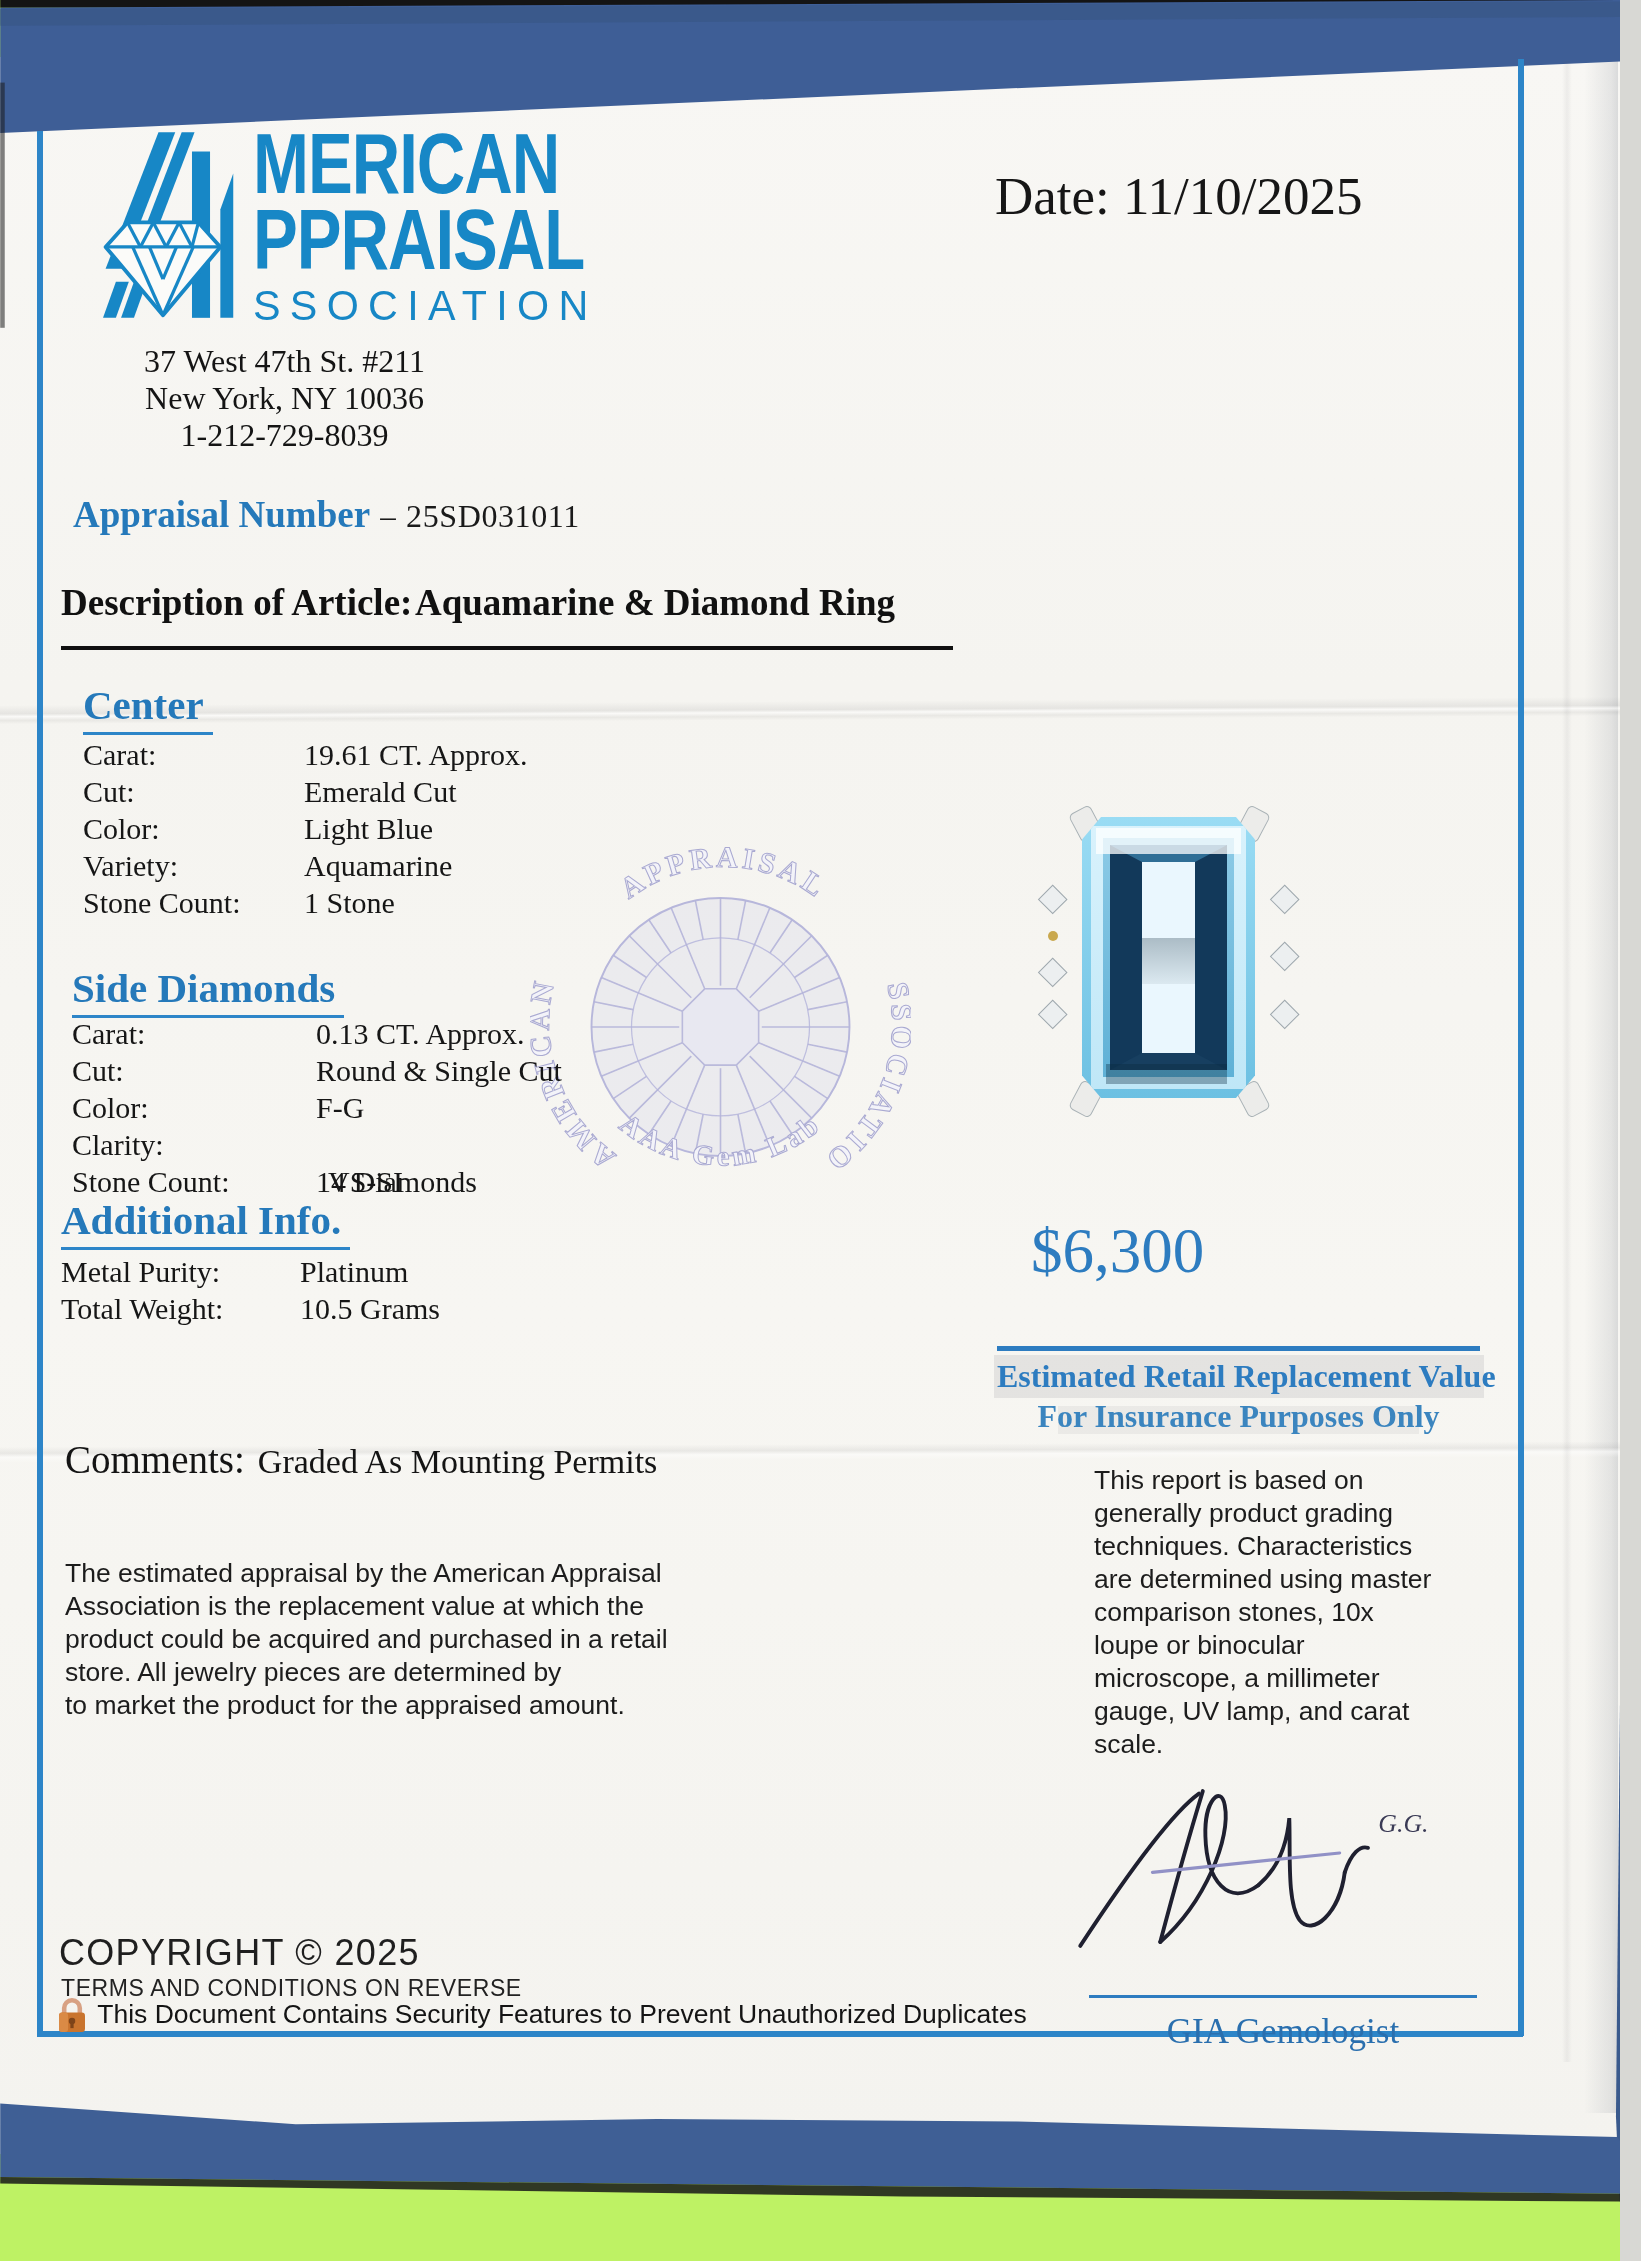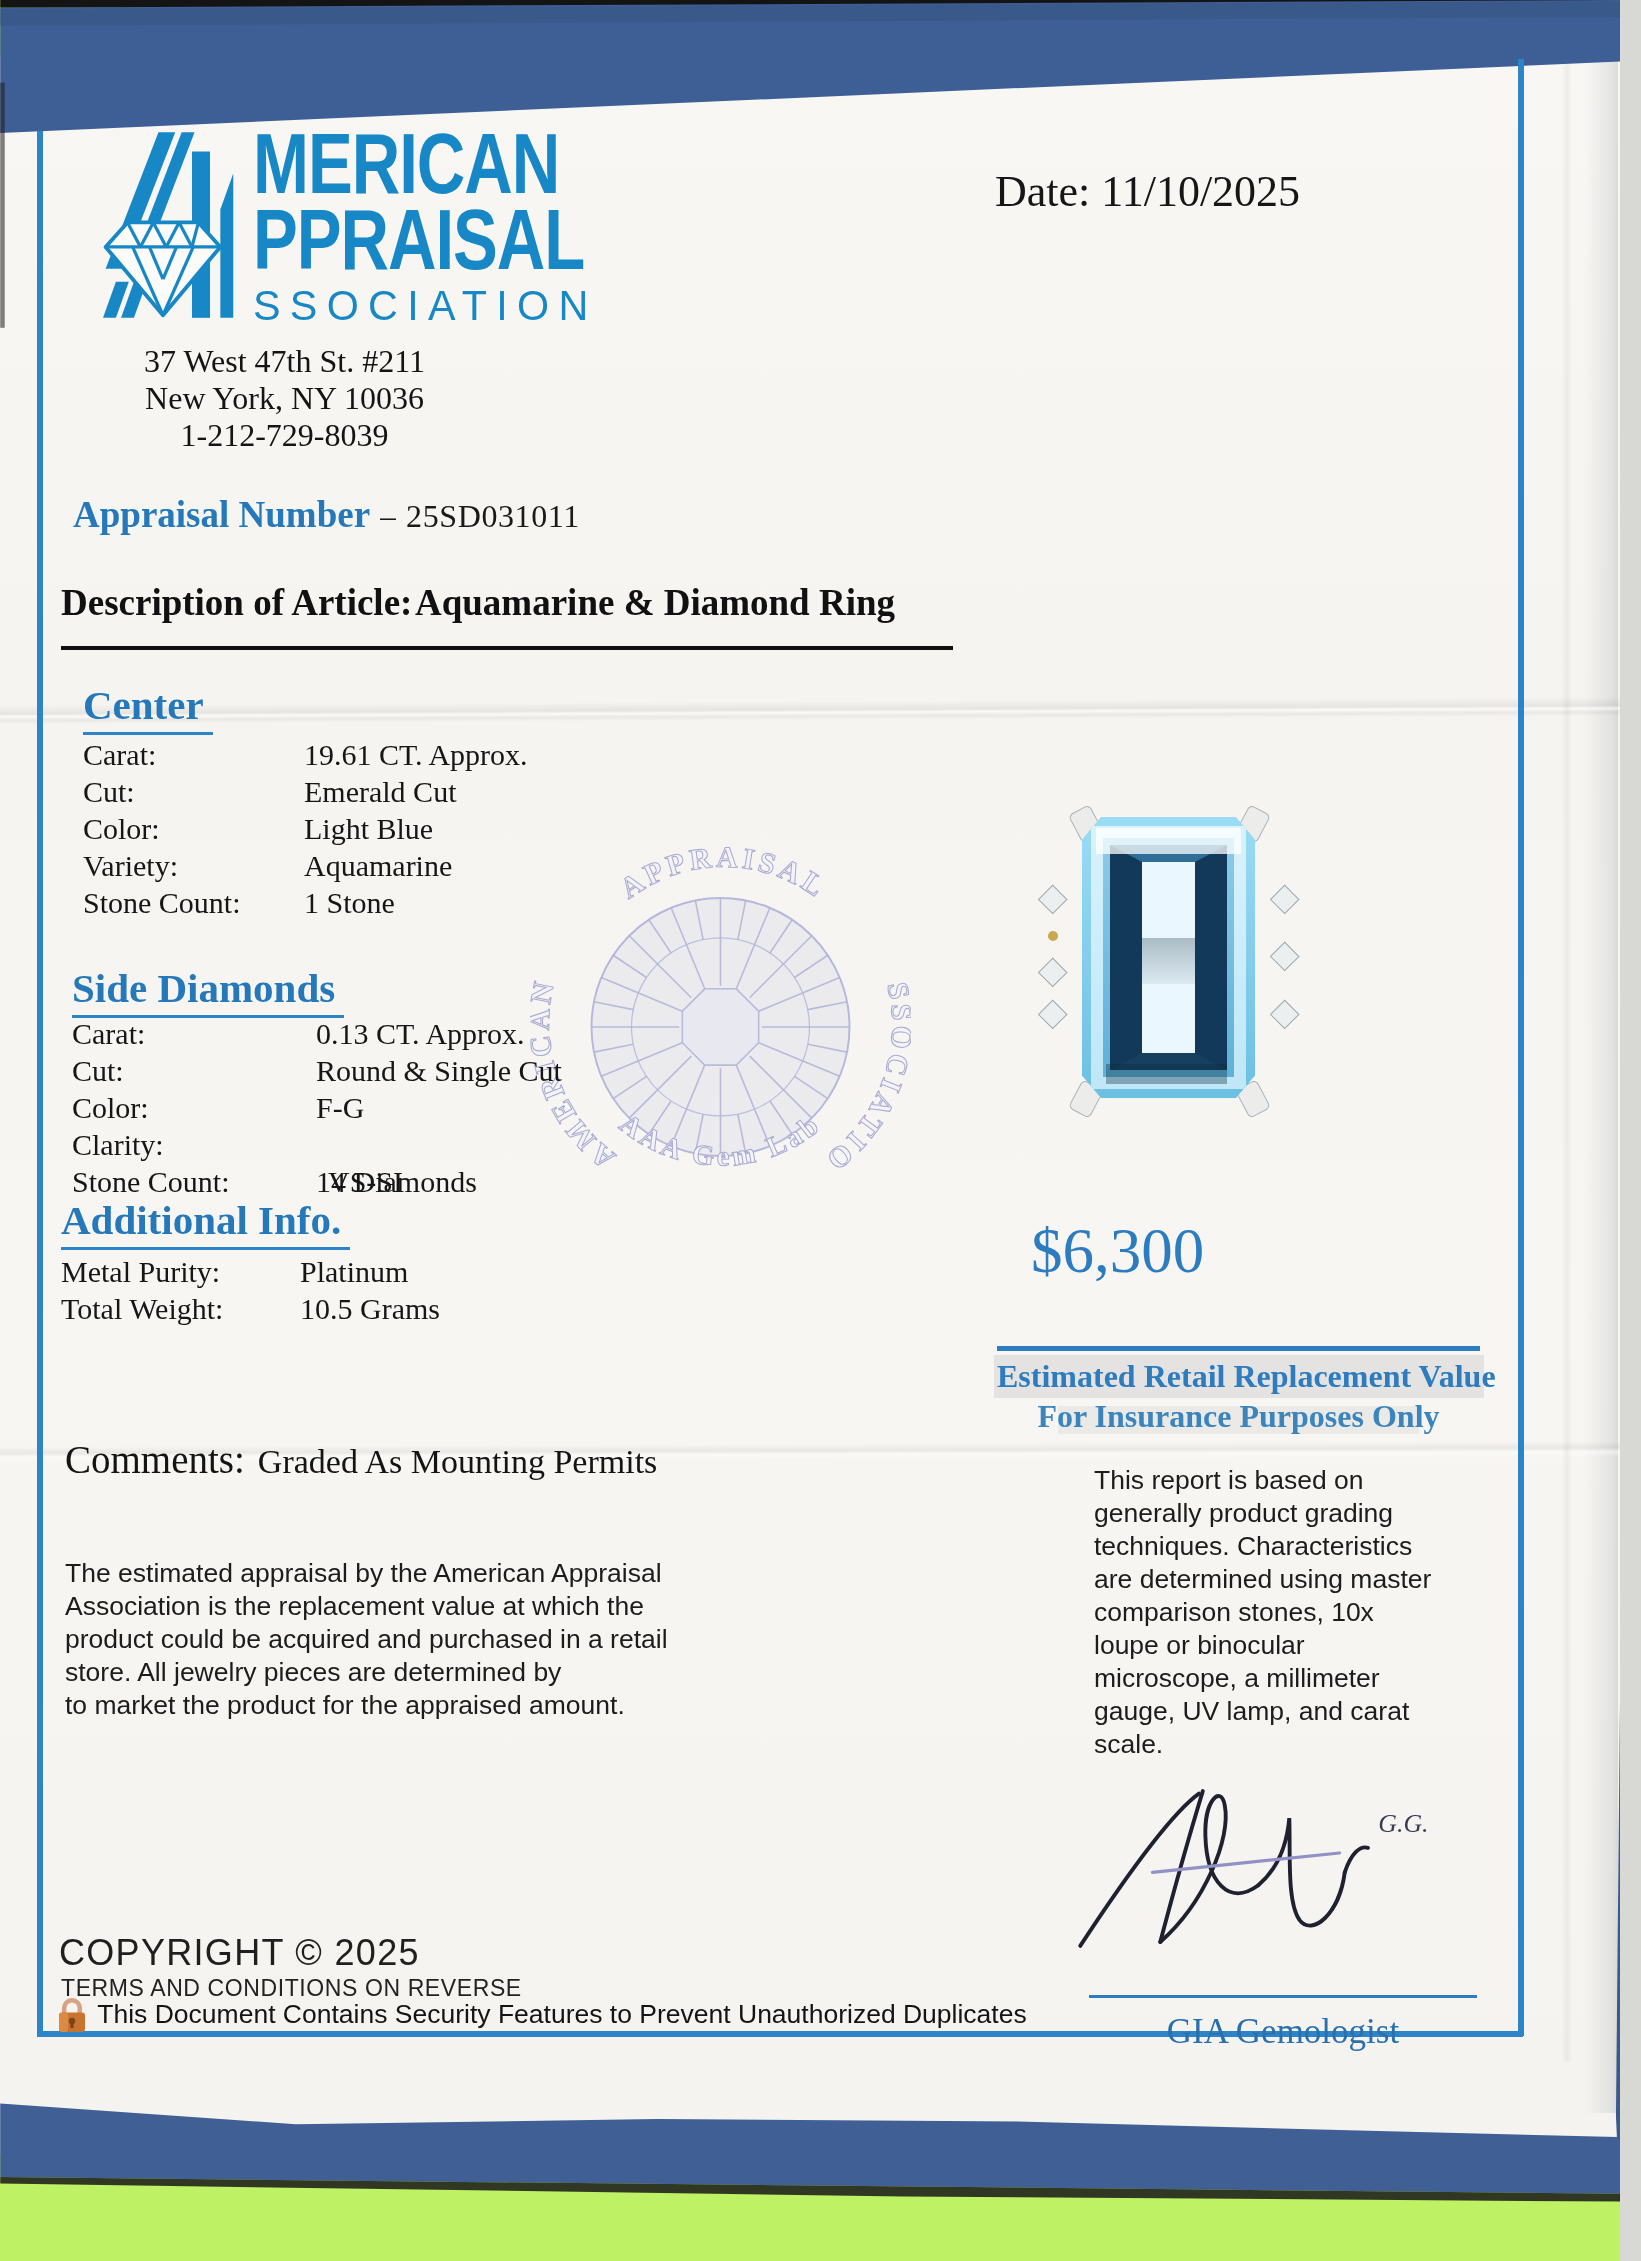--- a/index.html
+++ b/index.html
@@ -34,21 +34,21 @@
     font-family:"Liberation Sans","DejaVu Sans",sans-serif;
     font-weight:700;font-size:85px;line-height:76px;letter-spacing:-1.3px;
     transform:scaleX(0.79);transform-origin:left top;white-space:nowrap;
   }
   .logo-l3{
     font-family:"Liberation Sans","DejaVu Sans",sans-serif;
     font-weight:400;font-size:43px;line-height:45px;letter-spacing:9.7px;
     transform:scaleX(0.96);transform-origin:left top;white-space:nowrap;margin-top:5.2px;
   }
   
-  .date{left:995px;top:166px;font-size:44px;color:#161616;white-space:nowrap;text-align:right;}
+  .date{left:995px;top:166px;font-size:53px;color:#161616;white-space:nowrap;text-align:right;}
   .address{left:136px;top:343px;width:297px;text-align:center;font-size:32px;line-height:37px;color:#141414;}
   .appr-line{left:61px;top:493px;white-space:nowrap;}
   .appr-label{color:#2579ba;font-weight:700;font-size:37px;margin-left:12px;}
   .appr-sep{color:#1a1a1a;font-size:31px;padding:0 7.7px;}
   .appr-num{color:#1a1a1a;font-size:32px;letter-spacing:0.6px;}
   .descr{left:61px;top:581px;border-bottom:4.5px solid #101010;padding-bottom:22px;padding-right:58px;white-space:nowrap;}
   .descr .lbl,.descr .val{font-size:37px;font-weight:700;color:#111;}
   
   .sec-head{font-size:41px;font-weight:700;color:#2579ba;border-bottom:3.9px solid #2d85c8;padding:0 9px 2.6px 0;white-space:nowrap;}
   .rows{position:absolute;}

